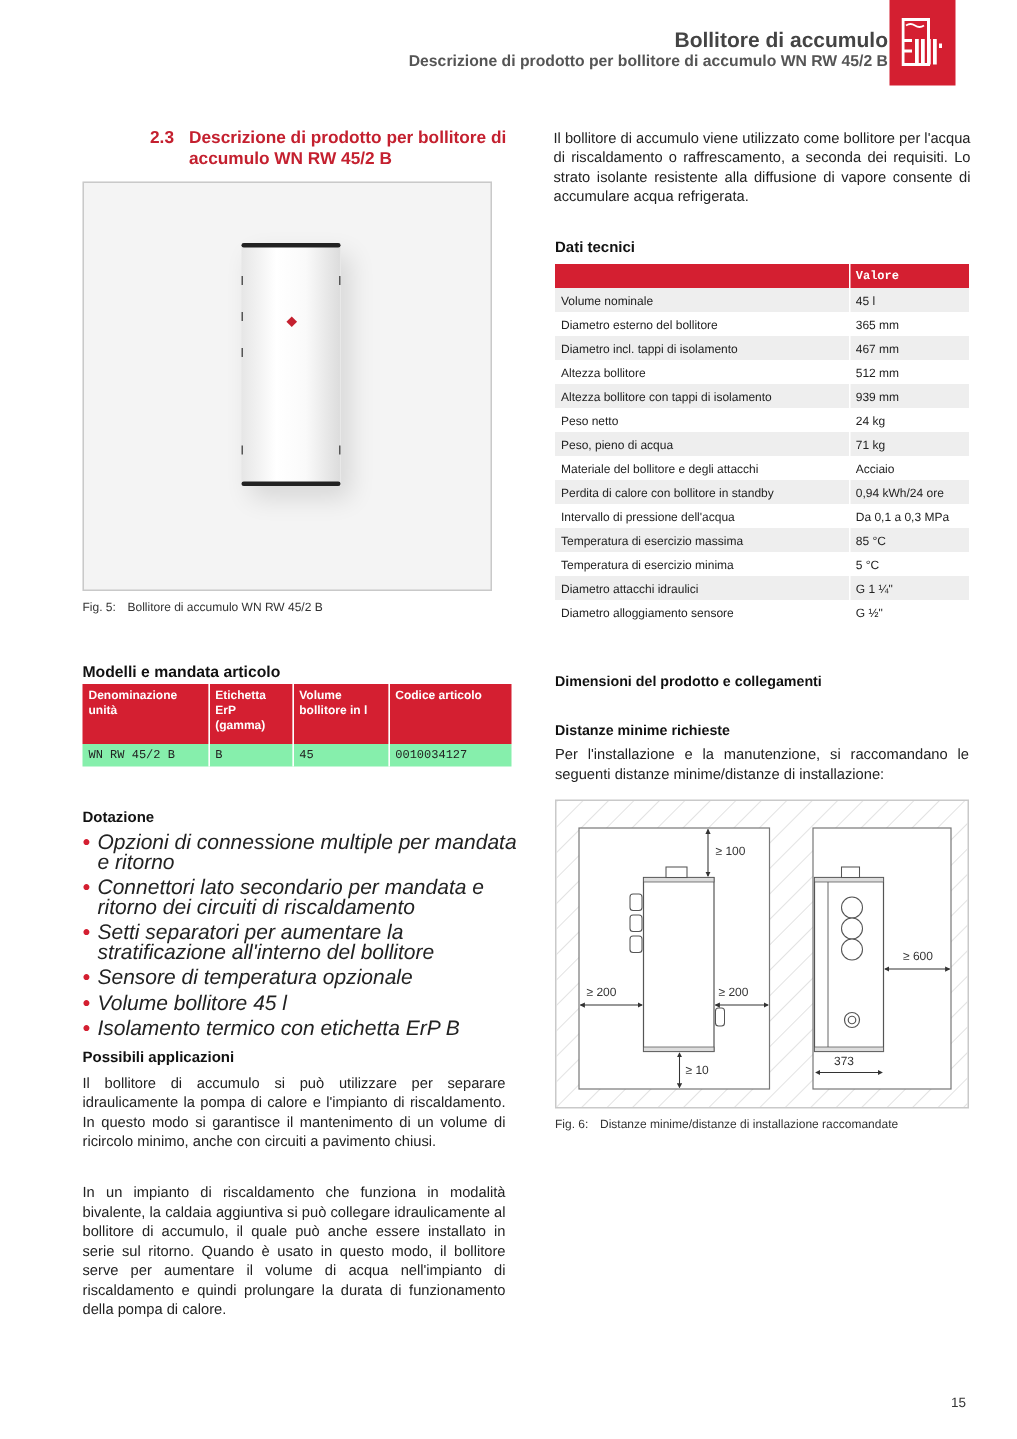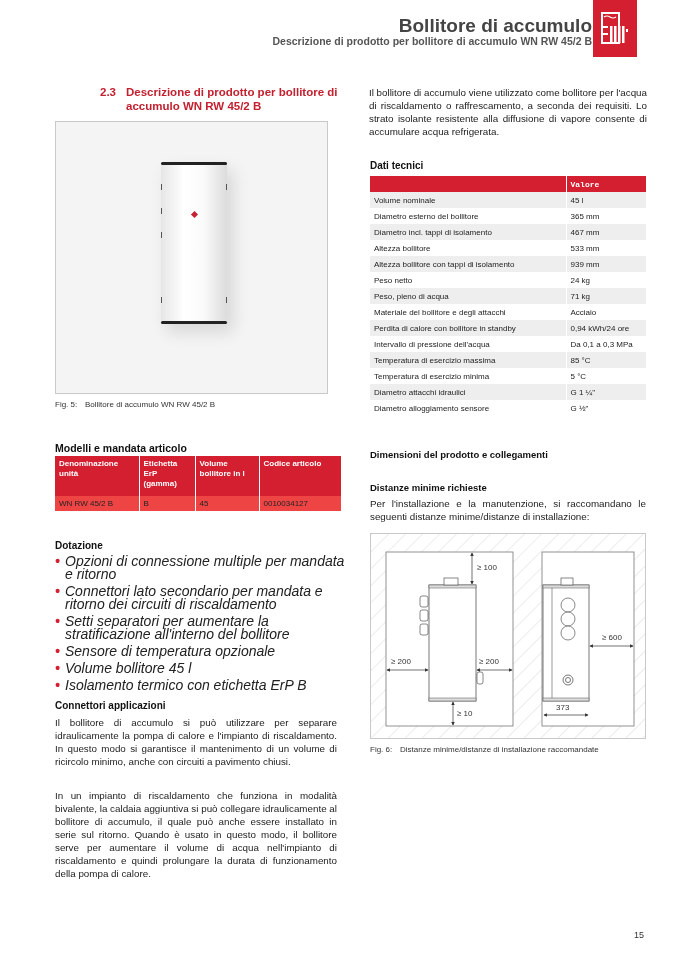--- a/index.html
+++ b/index.html
@@ -1,20 +1,20 @@
 <!DOCTYPE html>
 <html><head>
 <meta charset="utf-8">
 <style>
   * { box-sizing: border-box; margin: 0; padding: 0; }
   html, body { width: 678px; height: 959px; background: #ffffff; overflow: hidden; }
   body { font-family: "Liberation Sans", sans-serif; color: #222; position: relative; }
 
   .hdr { position: absolute; right: 86px; top: 18px; text-align: right; }
-  .hdr .t1 { font-size: 19px; font-weight: bold; color: #444; line-height: 16px; }
+  .hdr .t1 { font-size: 14px; font-weight: bold; color: #444; line-height: 16px; }
   .hdr .t2 { font-size: 10.5px; font-weight: bold; color: #555; line-height: 14px; }
   .logo { position: absolute; left: 593px; top: 0; width: 44px; height: 57px; background: #d41f31; }
   .logo svg { position: absolute; left: 8px; top: 12px; }
 
   .sec-title { position: absolute; left: 56px; top: 85px; width: 290px; color: #c4202f; font-weight: bold; font-size: 11.5px; line-height: 14px; margin-left: 44px; }
   .sec-title .num { position: absolute; left: 0; top: 0; }
   .sec-title .txt { display: block; margin-left: 26px; }
 
   .photo { position: absolute; left: 55px; top: 121px; width: 273px; height: 273px; border: 1px solid #c9c9c9; background: #f4f4f4; }
   .tank { position: absolute; left: 105px; top: 40px; width: 66px; height: 162px; background: linear-gradient(90deg, #e6e6e6 0%, #ffffff 35%, #fafafa 65%, #dcdcdc 100%); box-shadow: 6px 8px 16px rgba(0,0,0,0.12); }
@@ -23,21 +23,21 @@
   .tank .dot { position: absolute; left: 31px; top: 50px; width: 5px; height: 5px; background: #c4202f; transform: rotate(45deg); }
   .cap-text { position: absolute; font-size: 8px; color: #333; }
   .cap-text .lbl { display: inline-block; width: 30px; }
 
   .h2 { position: absolute; font-weight: bold; font-size: 10.5px; color: #111; }
 
   table { border-collapse: collapse; }
   .mtab { position: absolute; left: 55px; top: 456px; width: 286px; font-size: 8px; }
   .mtab th { background: #d41f31; color: #fff; text-align: left; vertical-align: top; padding: 3px 4px; font-weight: bold; line-height: 10px; border-right: 1px solid #fff; height: 40px; }
   .mtab th:last-child { border-right: none; }
-  .mtab td { background: #ef4444; padding: 3px 4px; height: 14px; border-right: 1px solid #fff; }
+  .mtab td { background: #86efac; padding: 3px 4px; height: 14px; border-right: 1px solid #fff; font-family: Liberation Mono, monospace; }
   .mtab td:last-child { border-right: none; }
 
   .bullets { position: absolute; left: 55px; top: 555px; width: 290px; font-size: 14px; list-style: none; font-style: italic; }
   .bullets li { position: relative; padding-left: 10px; line-height: 13px; margin-bottom: 4px; color: #222; }
   .bullets li::before { content: "•"; position: absolute; left: 0; top: 0; color: #d41f31; font-weight: bold; }
 
   .para { position: absolute; font-size: 9.8px; line-height: 13px; text-align: justify; color: #222; }
 
   .intro { left: 369px; top: 86px; width: 278px; }
 
@@ -118,21 +118,21 @@
 <div class="h2" style="left:55px; top:540px; font-size:10px;">Dotazione</div>
 <ul class="bullets">
   <li>Opzioni di connessione multiple per mandata e ritorno</li>
   <li>Connettori lato secondario per mandata e ritorno dei circuiti di riscaldamento</li>
   <li>Setti separatori per aumentare la stratificazione all'interno del bollitore</li>
   <li>Sensore di temperatura opzionale</li>
   <li>Volume bollitore 45 l</li>
   <li>Isolamento termico con etichetta ErP B</li>
 </ul>
 
-<div class="h2" style="left:55px; top:700px; font-size:10px;">Connettori applicazioni</div>
+<div class="h2" style="left:55px; top:700px; font-size:10px;">Possibili applicazioni</div>
 <div class="para" style="left:55px; top:716px; width:282px;">Il bollitore di accumulo si può utilizzare per separare idraulicamente la pompa di calore e l'impianto di riscaldamento. In questo modo si garantisce il mantenimento di un volume di ricircolo minimo, anche con circuiti a pavimento chiusi.</div>
 <div class="para" style="left:55px; top:789px; width:282px;">In un impianto di riscaldamento che funziona in modalità bivalente, la caldaia aggiuntiva si può collegare idraulicamente al bollitore di accumulo, il quale può anche essere installato in serie sul ritorno. Quando è usato in questo modo, il bollitore serve per aumentare il volume di acqua nell'impianto di riscaldamento e quindi prolungare la durata di funzionamento della pompa di calore.</div>
 
 <div class="para intro">Il bollitore di accumulo viene utilizzato come bollitore per l'acqua di riscaldamento o raffrescamento, a seconda dei requisiti. Lo strato isolante resistente alla diffusione di vapore consente di accumulare acqua refrigerata.</div>
 
 <div class="h2" style="left:370px; top:160px; font-size:10px;">Dati tecnici</div>
 <table class="dtab">
   <thead>
     <tr>
       <th></th>
@@ -147,21 +147,21 @@
     <tr>
         <td>Diametro esterno del bollitore</td>
         <td class="v">365 mm</td>
       </tr>
     <tr>
         <td>Diametro incl. tappi di isolamento</td>
         <td class="v">467 mm</td>
       </tr>
     <tr>
         <td>Altezza bollitore</td>
-        <td class="v">533 mm</td>
+        <td class="v">512 mm</td>
       </tr>
     <tr>
         <td>Altezza bollitore con tappi di isolamento</td>
         <td class="v">939 mm</td>
       </tr>
     <tr>
         <td>Peso netto</td>
         <td class="v">24 kg</td>
       </tr>
     <tr>

